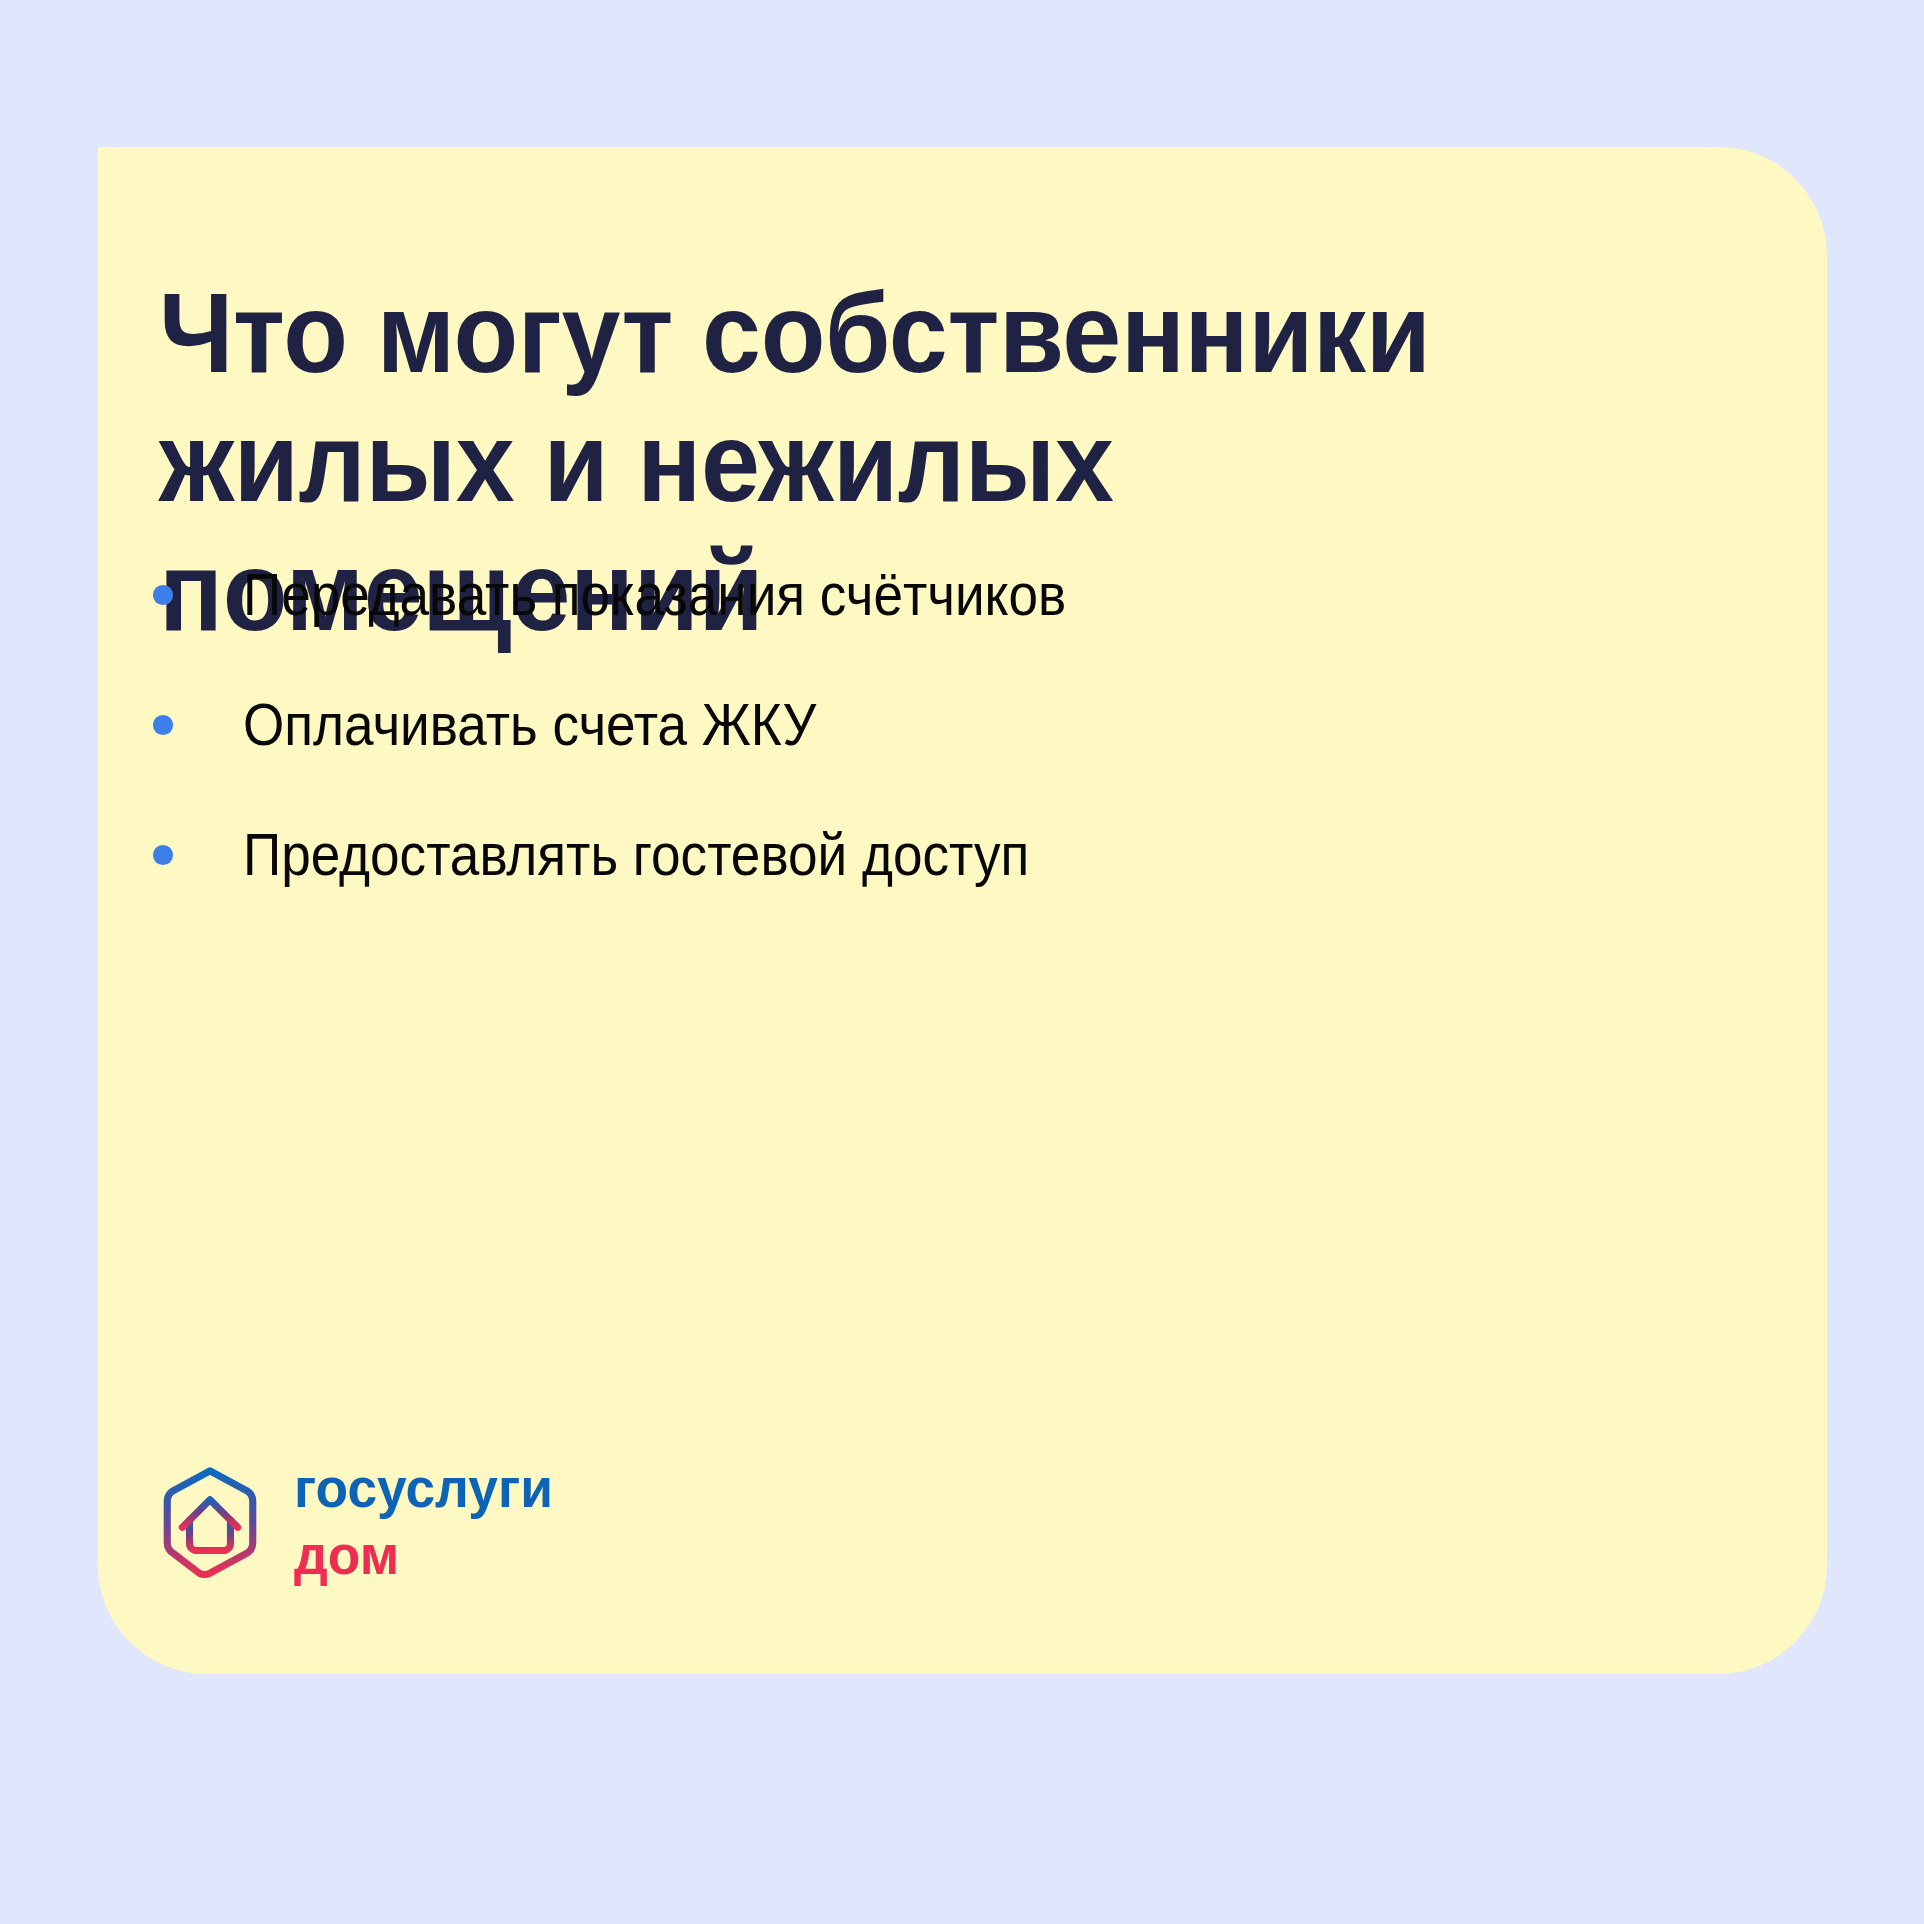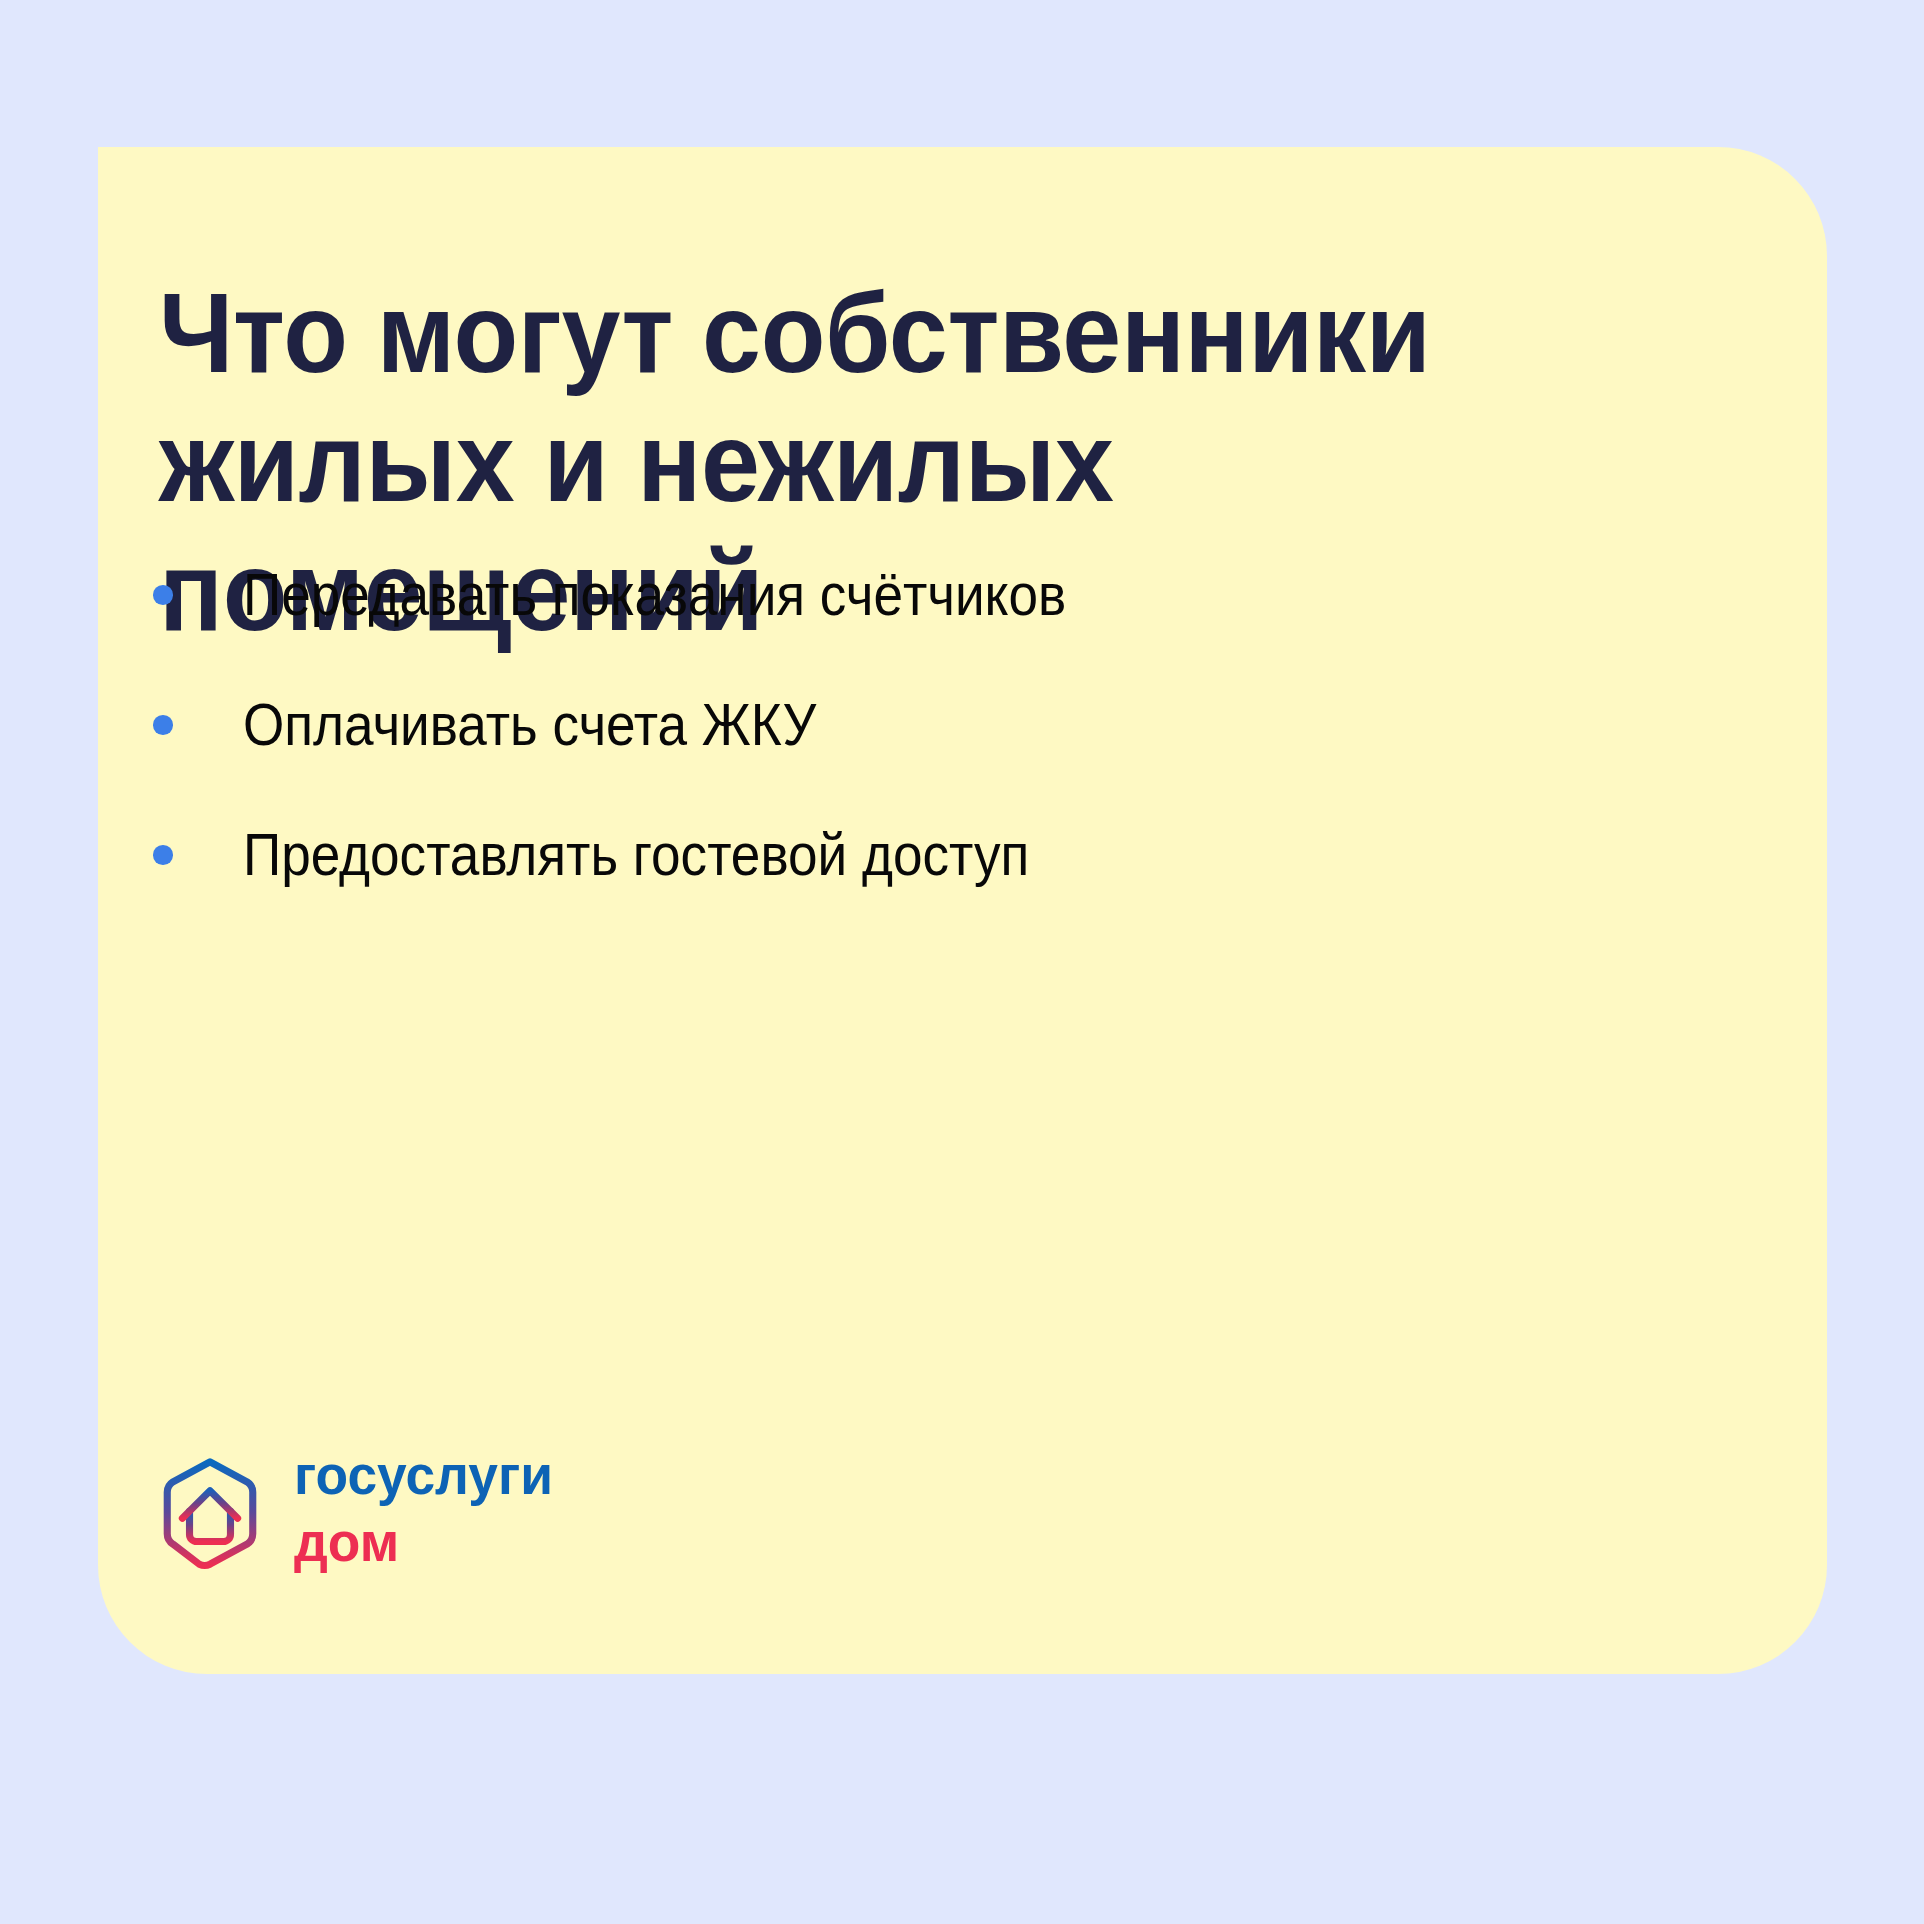--- a/index.html
+++ b/index.html
@@ -85,23 +85,23 @@
     line-height: 1.1;
     white-space: nowrap;
     transform: scaleX(0.90);
     transform-origin: left center;
   }
 
   
   .logo {
     position: absolute;
     left: 55px;
-    bottom: 104px;
+    bottom: 91px;
     display: flex;
-    align-items: flex-end;
+    align-items: center;
   }
   .logo-mark {
     width: 114px;
     height: 114px;
     flex: 0 0 auto;
     display: block;
   }
   .logo-words {
     margin-left: 27px;
     display: flex;

